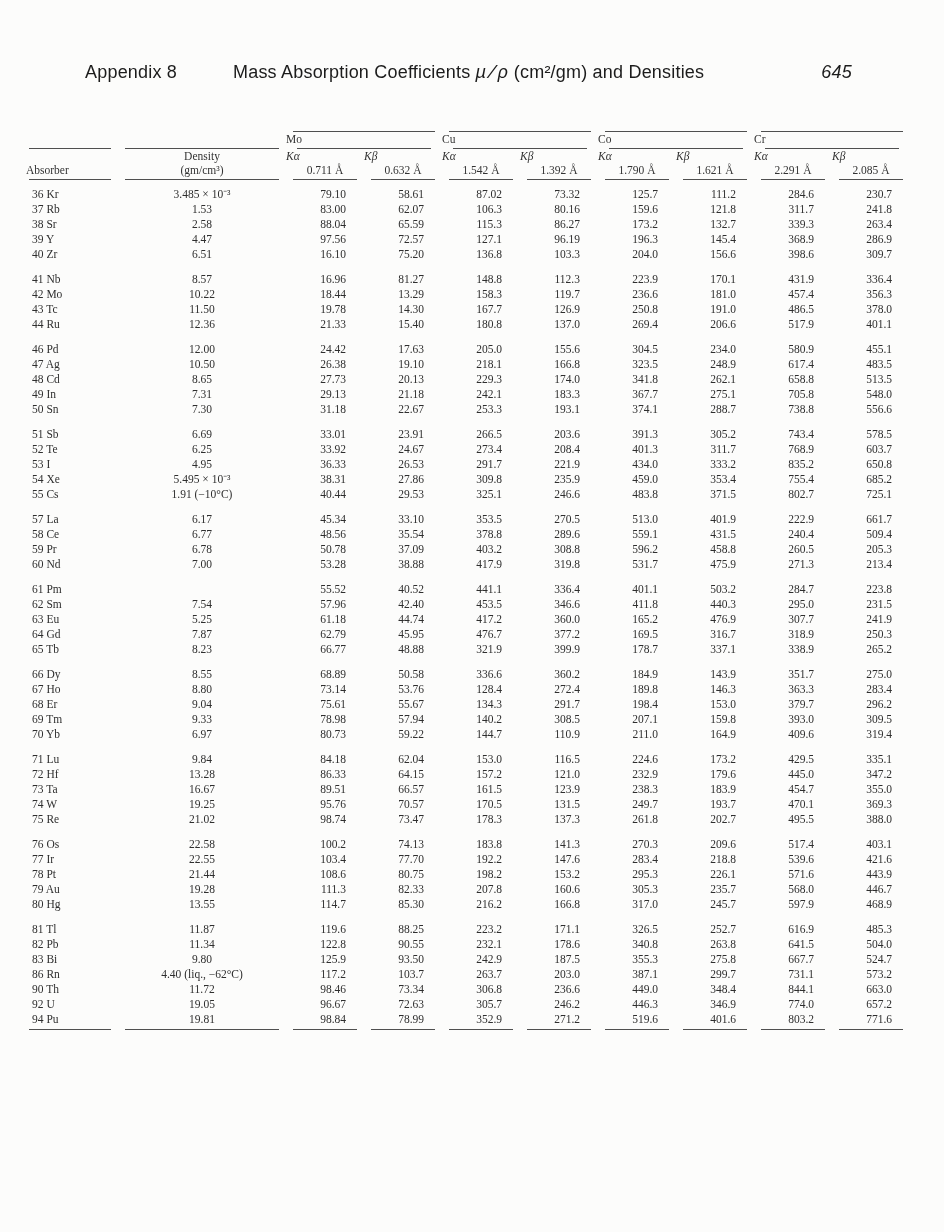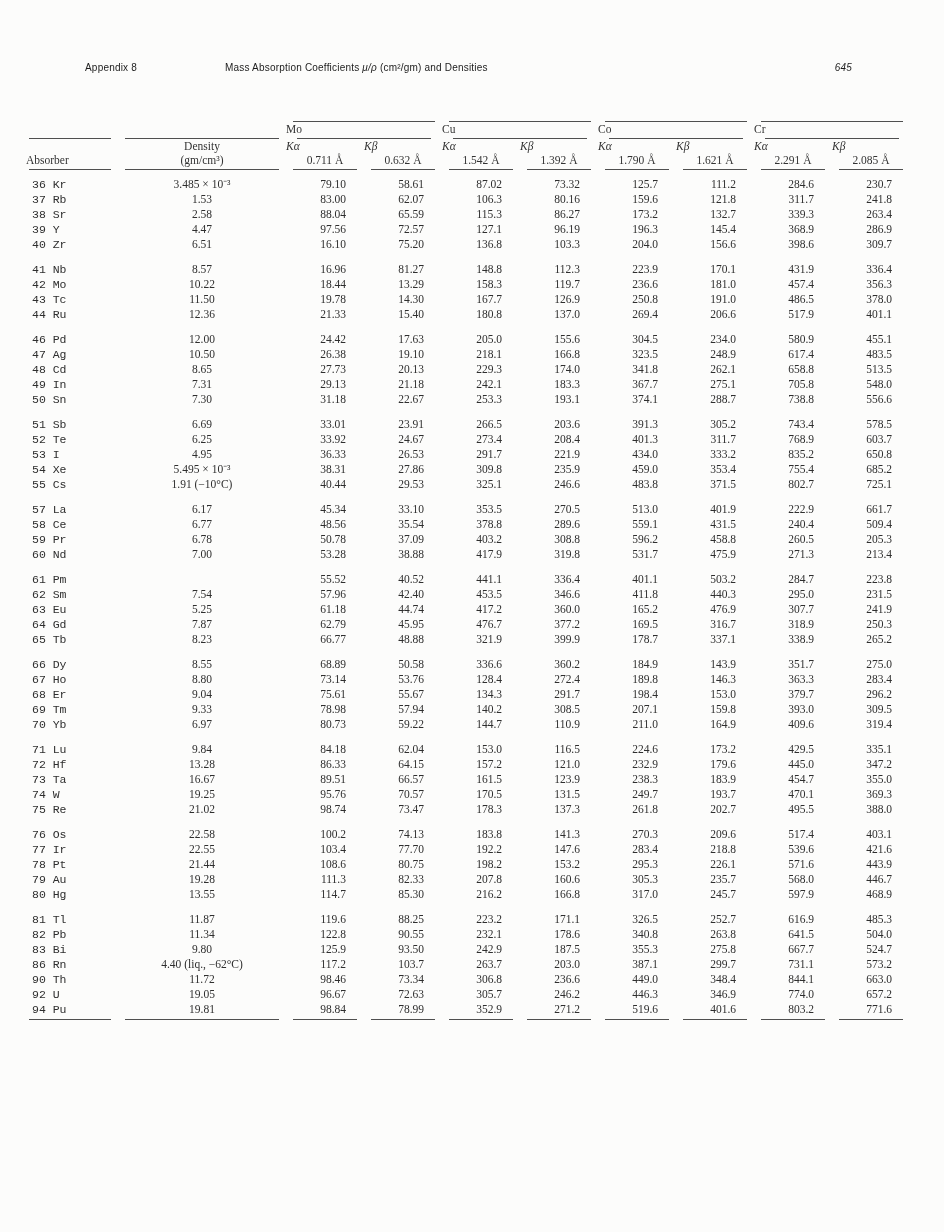--- a/index.html
+++ b/index.html
@@ -7,27 +7,28 @@
     width:944px;height:1232px;
     background:#fcfcfb;
     font-family:"Liberation Sans", sans-serif;
     color:#222;
     overflow:hidden;
   }
   .page-header{
     display:flex;
     align-items:baseline;
     margin:62px 92px 0 85px;
-    font-size:10px;
+    font-size:18px;
     color:#1c1c1c;
     letter-spacing:0.2px;
+    gap:8px;
   }
   .appendix-label{width:140px;}
   .page-title{flex:1;}
-  .title-math{font-style:italic;}
+  .title-math{font-style:italic;font-family:Liberation Mono, monospace;}
   .page-number{margin-left:24px;font-style:italic;}
   table{
     border-collapse:collapse;
     table-layout:fixed;
     width:888px;
     margin:48px 0 0 22px;
     font-family:"Liberation Serif", serif;
     font-size:11.5px;
     color:#2e2e2e;
   }
@@ -40,21 +41,21 @@
   .grp-label{text-align:left;line-height:15px;color:#333;}
   .grp-underline{border-bottom:1px solid #4f4f4f;margin:1px 11px 0 11px;height:0;}
   tr.rule-row td{height:4px;vertical-align:top;}
   tr.rule-row .seg{margin:2px 7px 0 7px;}
   .h{vertical-align:bottom;color:#333;}
   .h .kl{font-style:italic;text-align:left;line-height:13px;}
   .h .wv{text-align:center;line-height:14px;font-family:Liberation Serif, serif;}
   .den-h{text-align:center;line-height:14px;}
   .abs-h{padding-left:4px;line-height:14px;}
   
-  .abs{text-align:left;padding-left:10px;font-family:Liberation Mono, monospace;}
+  .abs{text-align:left;padding-left:10px;}
   .den{text-align:center;}
   .val{text-align:right;padding-right:18px;}
   tr.gap td{height:10px;}
   tr.head-pad td{height:6px;}
 </style>
 </head>
 <body>
 
 <div class="page-header">
   <span class="appendix-label">Appendix 8</span>

